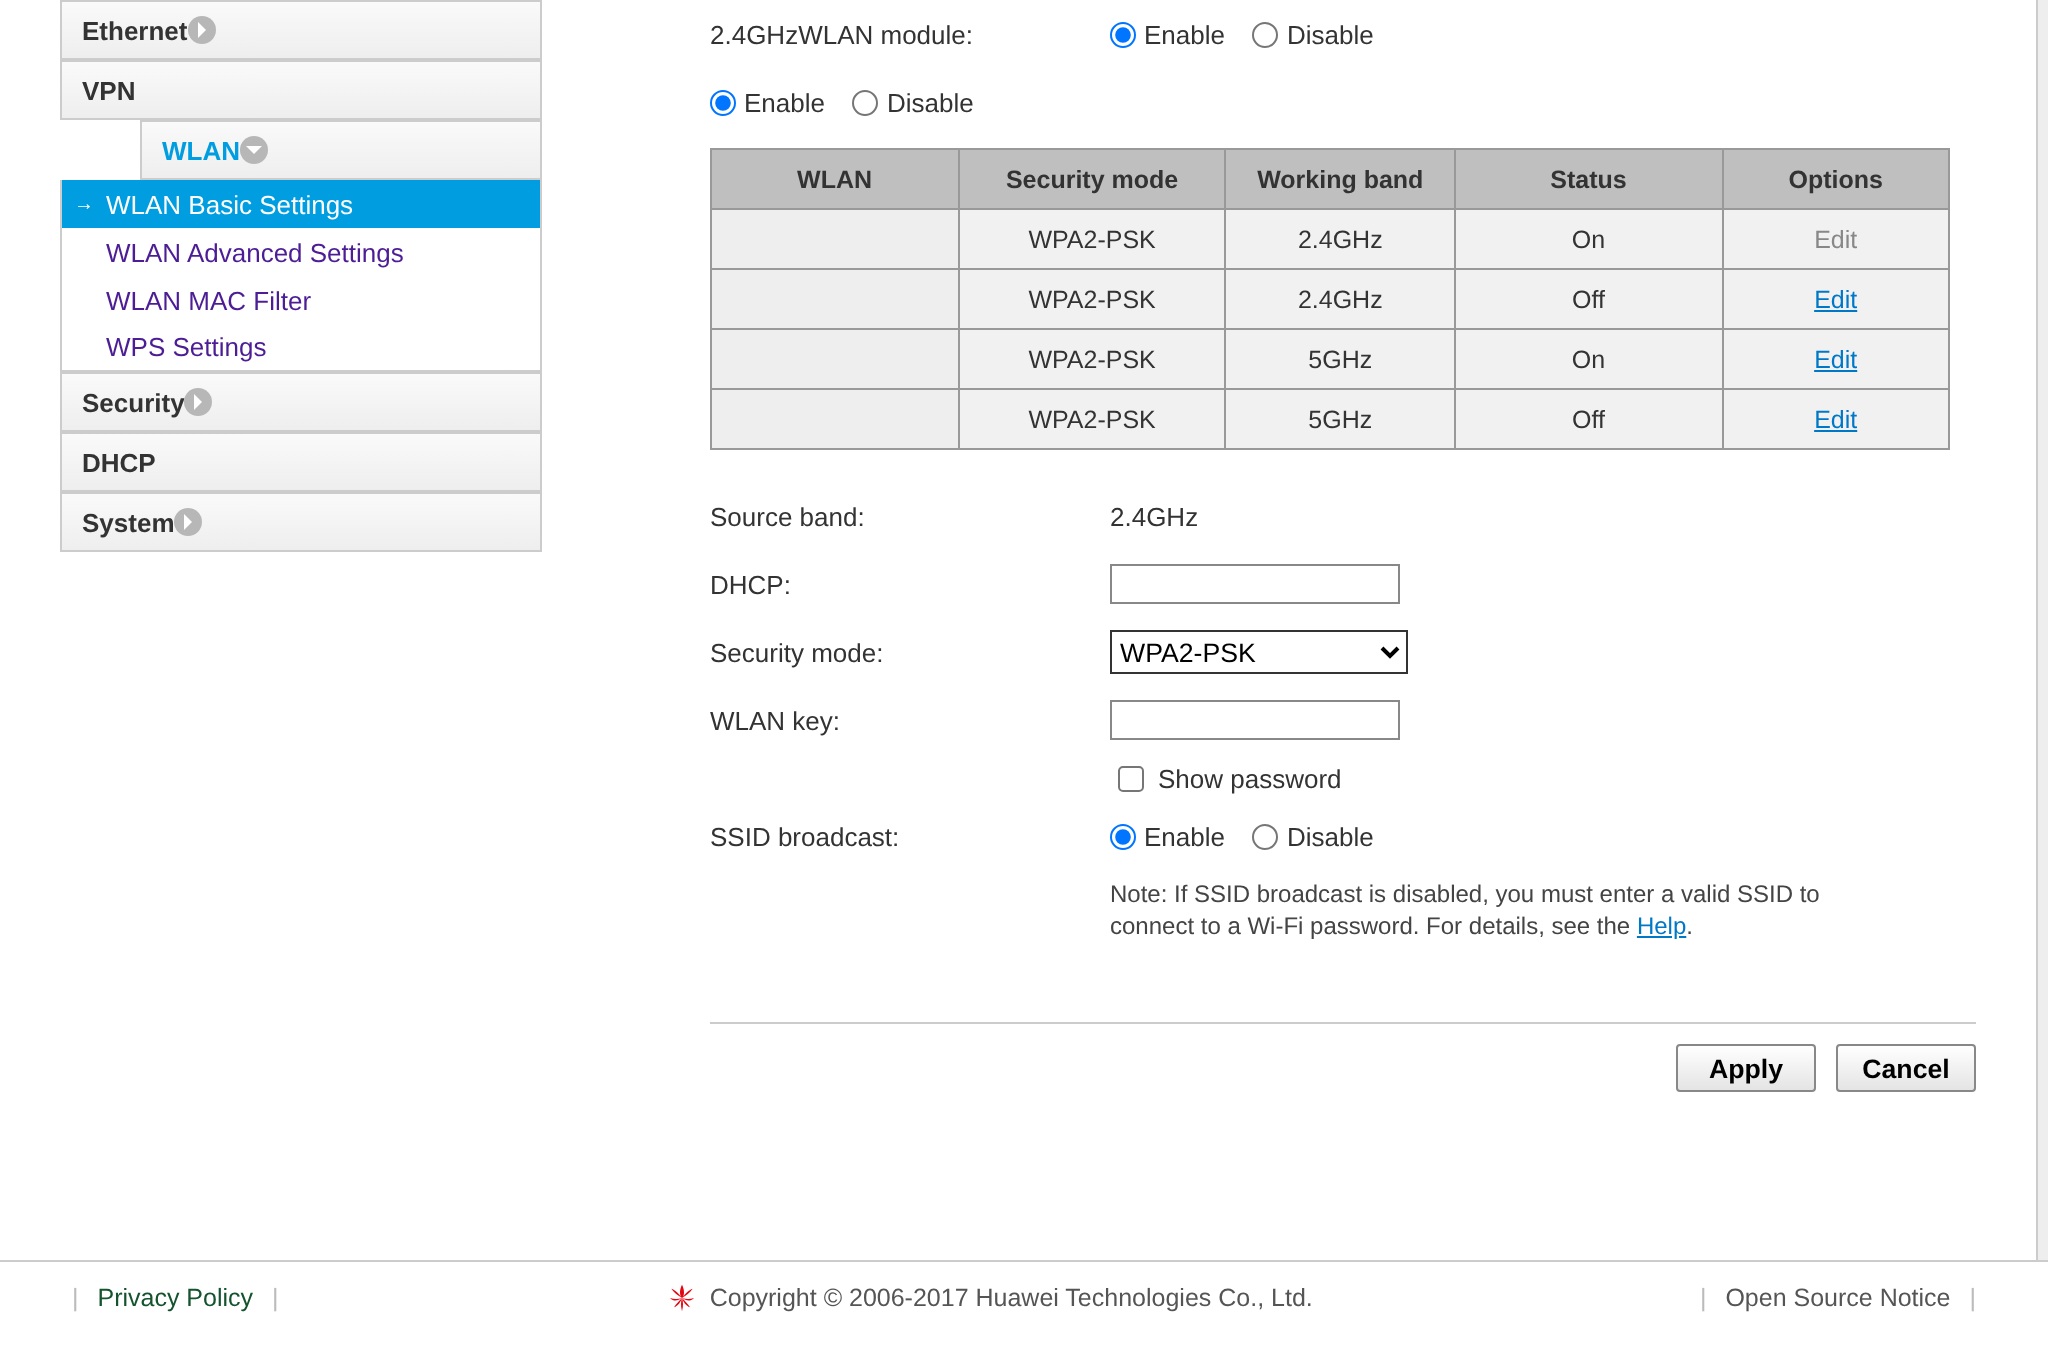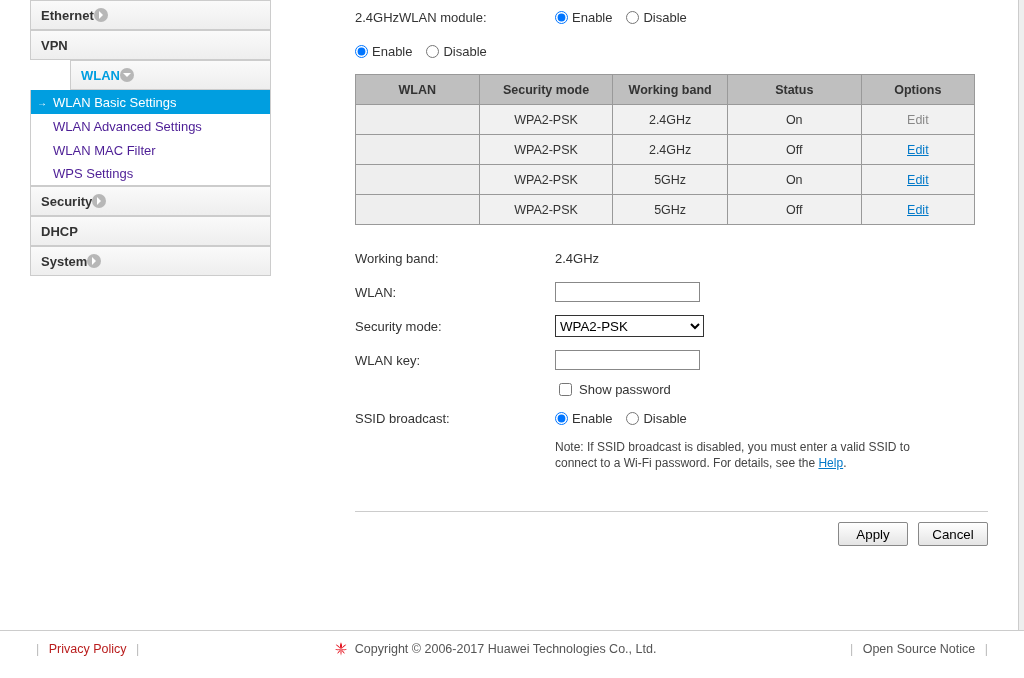--- a/index.html
+++ b/index.html
@@ -130,21 +130,21 @@
     margin-top: 40px;
     padding-top: 10px;
     display:flex; gap:10px; justify-content:flex-end;
     padding-right: 0;
     padding-bottom: 16px;
   }
   .btn {
     height: 24px; min-width: 70px;
     border:1px solid #888; border-radius:2px;
     background: linear-gradient(#fff,#e4e4e4);
-    font-weight: normal;
+    font-weight: bold;
     cursor:pointer;
   }
 
   
   .footer {
     border-top:1px solid #ccc;
     height: 36px; padding: 0 30px;
     display:flex; align-items:center; justify-content:space-between;
     color:#555; font-size:12.5px;
   }
@@ -283,25 +283,25 @@
           <td>WPA2-PSK</td>
           <td>5GHz</td>
           <td>Off</td>
           <td><a class="link">Edit</a></td>
         </tr>
       </tbody>
     </table>
 
     <div class="below-table">
       <div class="form-row">
-        <span class="lbl">Working band:</span>
+        <span class="lbl">Source band:</span>
         <span>2.4GHz</span>
       </div>
       <div class="form-row">
-        <span class="lbl">WLAN:</span>
+        <span class="lbl">DHCP:</span>
         <input type="text" value="" style="">
       </div>
       <div class="form-row">
         <span class="lbl">Security mode:</span>
         <select>
           <option>WPA2-PSK</option>
         </select>
       </div>
       <div class="form-row">
         <span class="lbl">WLAN key:</span>
@@ -334,21 +334,21 @@
       <button class="btn">Cancel</button>
     </div>
   </div>
 
   <div class="right-rail"></div>
 </div>
 
 <div class="footer">
   <div>
     <span class="sep">|</span>
-    <a class="" style="color:#b91c1c;cursor:pointer">Privacy Policy</a>
+    <a class="" style="color:#14532d;cursor:pointer">Privacy Policy</a>
     <span class="sep">|</span>
   </div>
   <div class="center">
     <svg class="huawei-logo" viewBox="0 0 24 24">
       <g fill="#e30613">
         <path d="M12 2 C10 6 10 10 12 12 C14 10 14 6 12 2 Z"></path>
         <path d="M4 5 C6 8 9 10 12 12 C10 9 7 6 4 5 Z"></path>
         <path d="M20 5 C18 8 15 10 12 12 C14 9 17 6 20 5 Z"></path>
         <path d="M3 12 C6 13 9 13 12 12 C9 14 6 15 3 12 Z"></path>
         <path d="M21 12 C18 13 15 13 12 12 C15 14 18 15 21 12 Z"></path>

